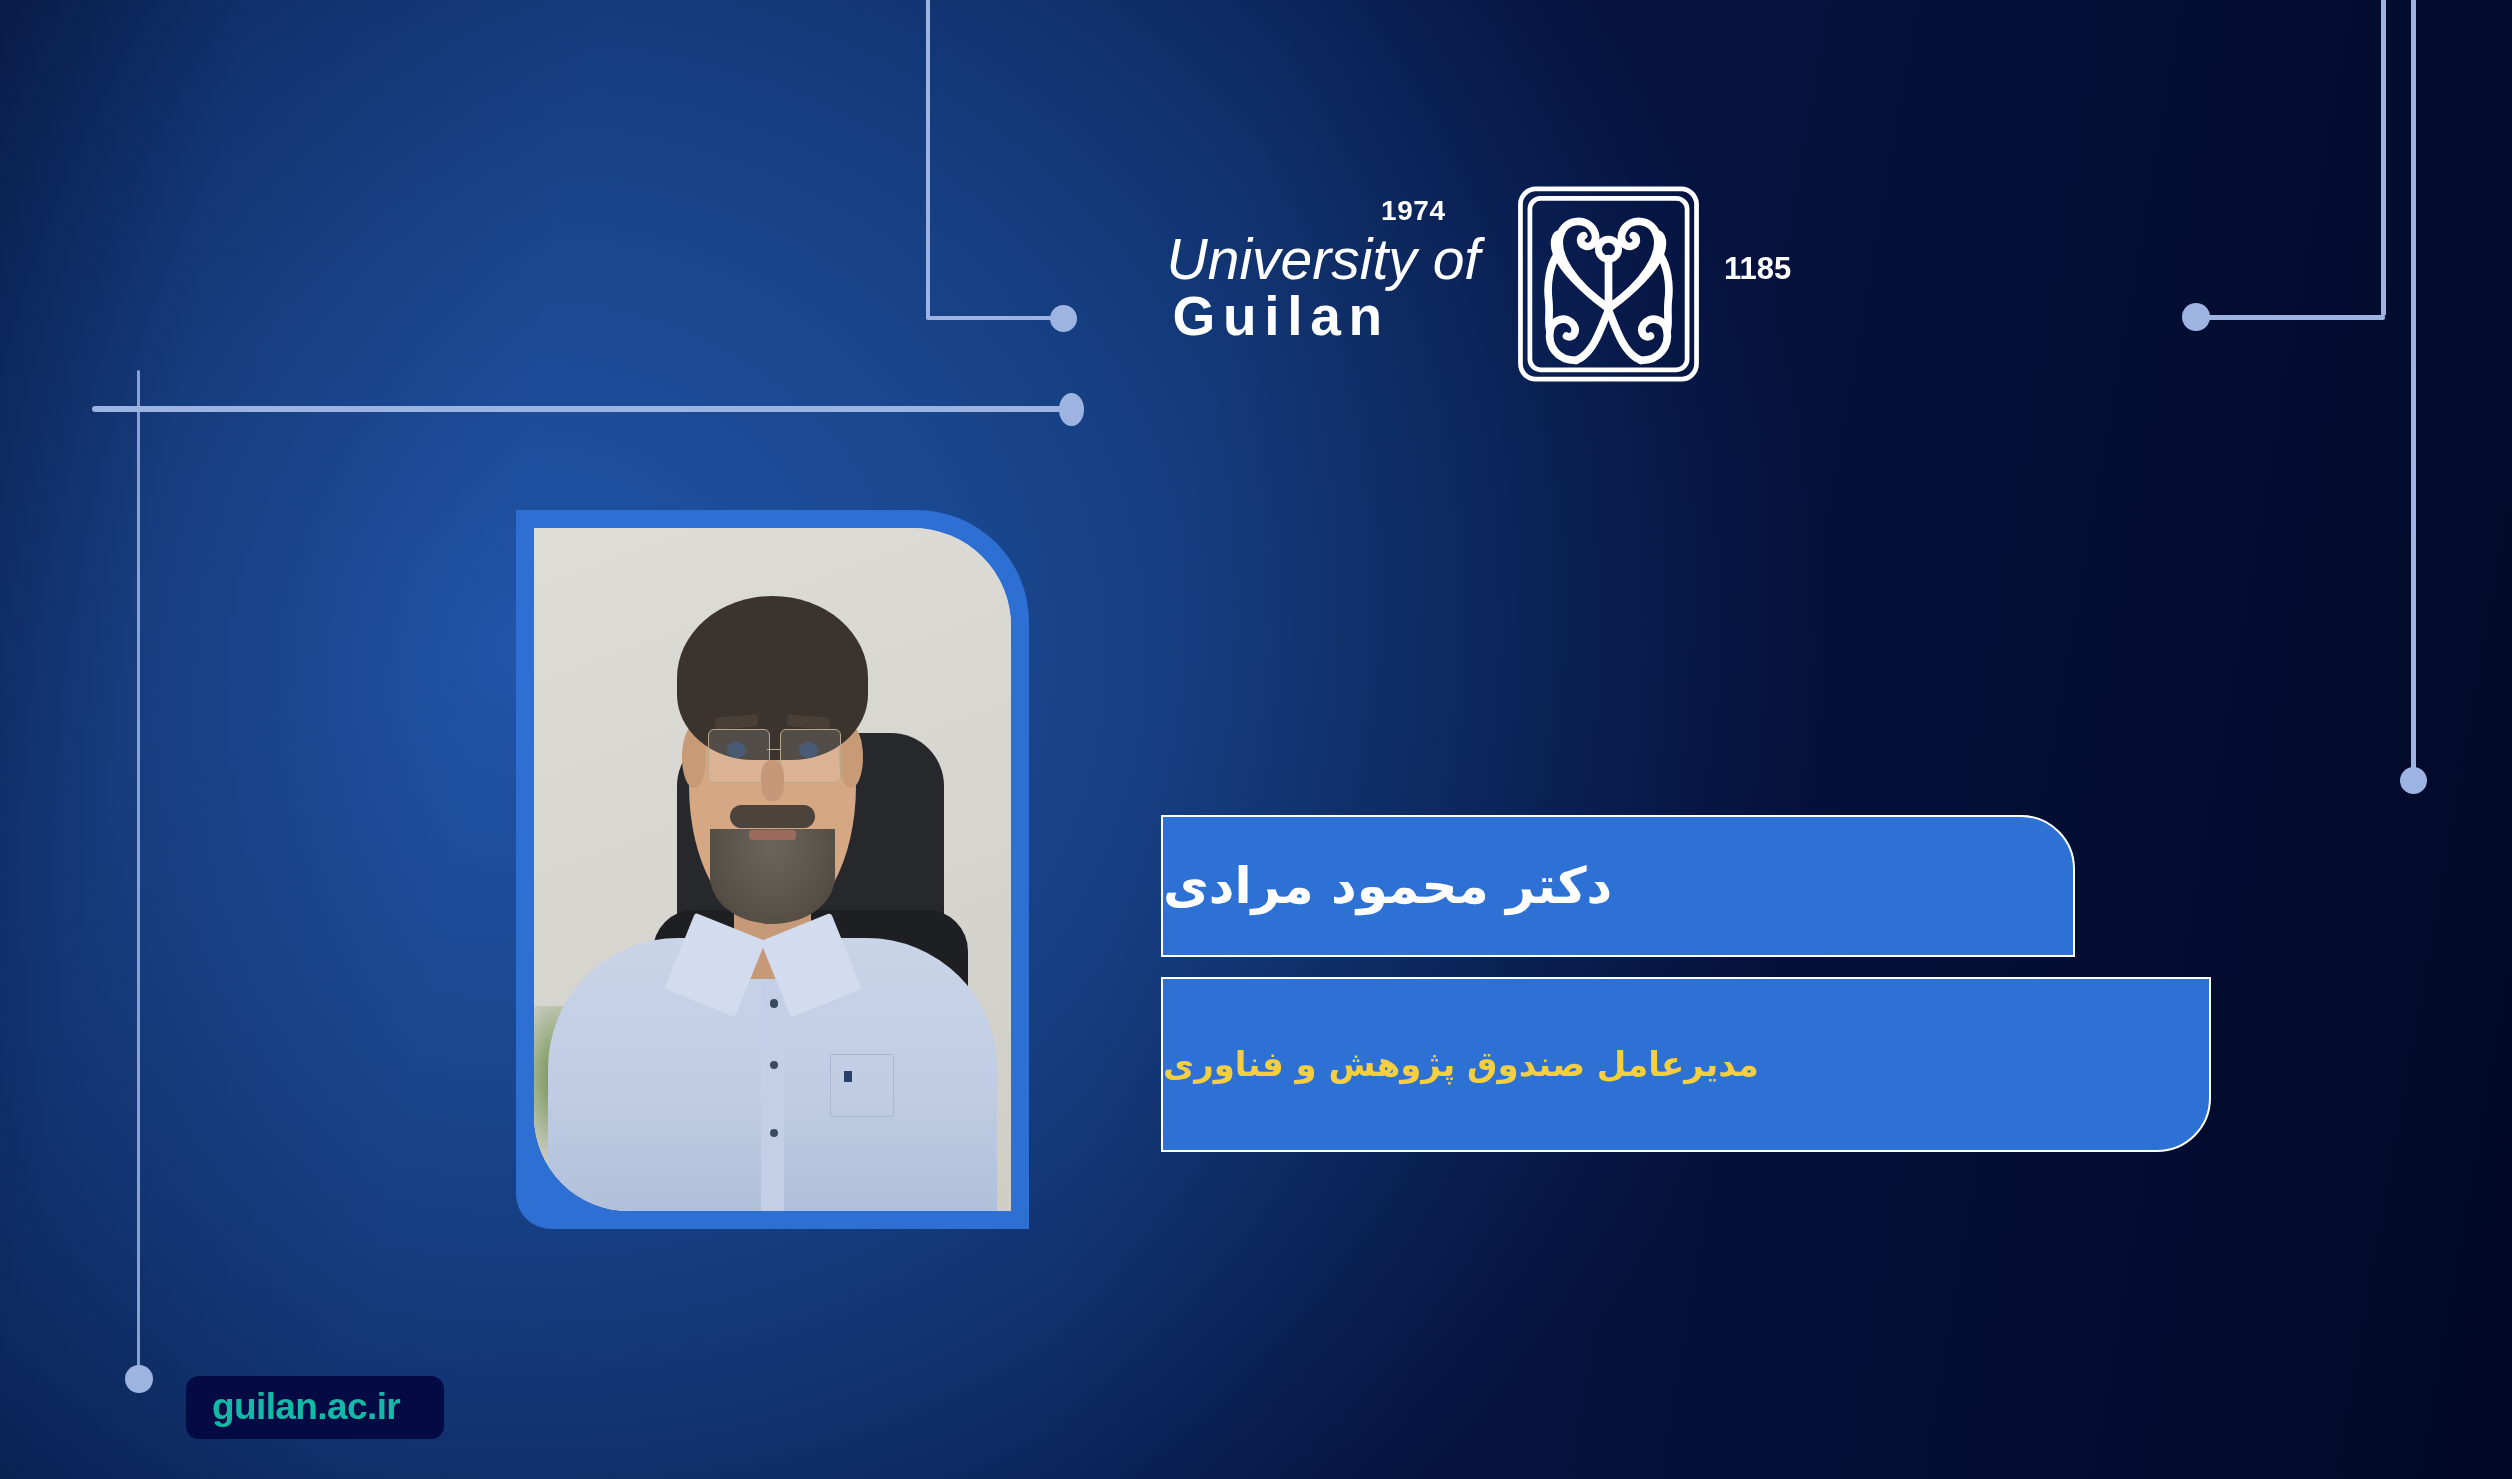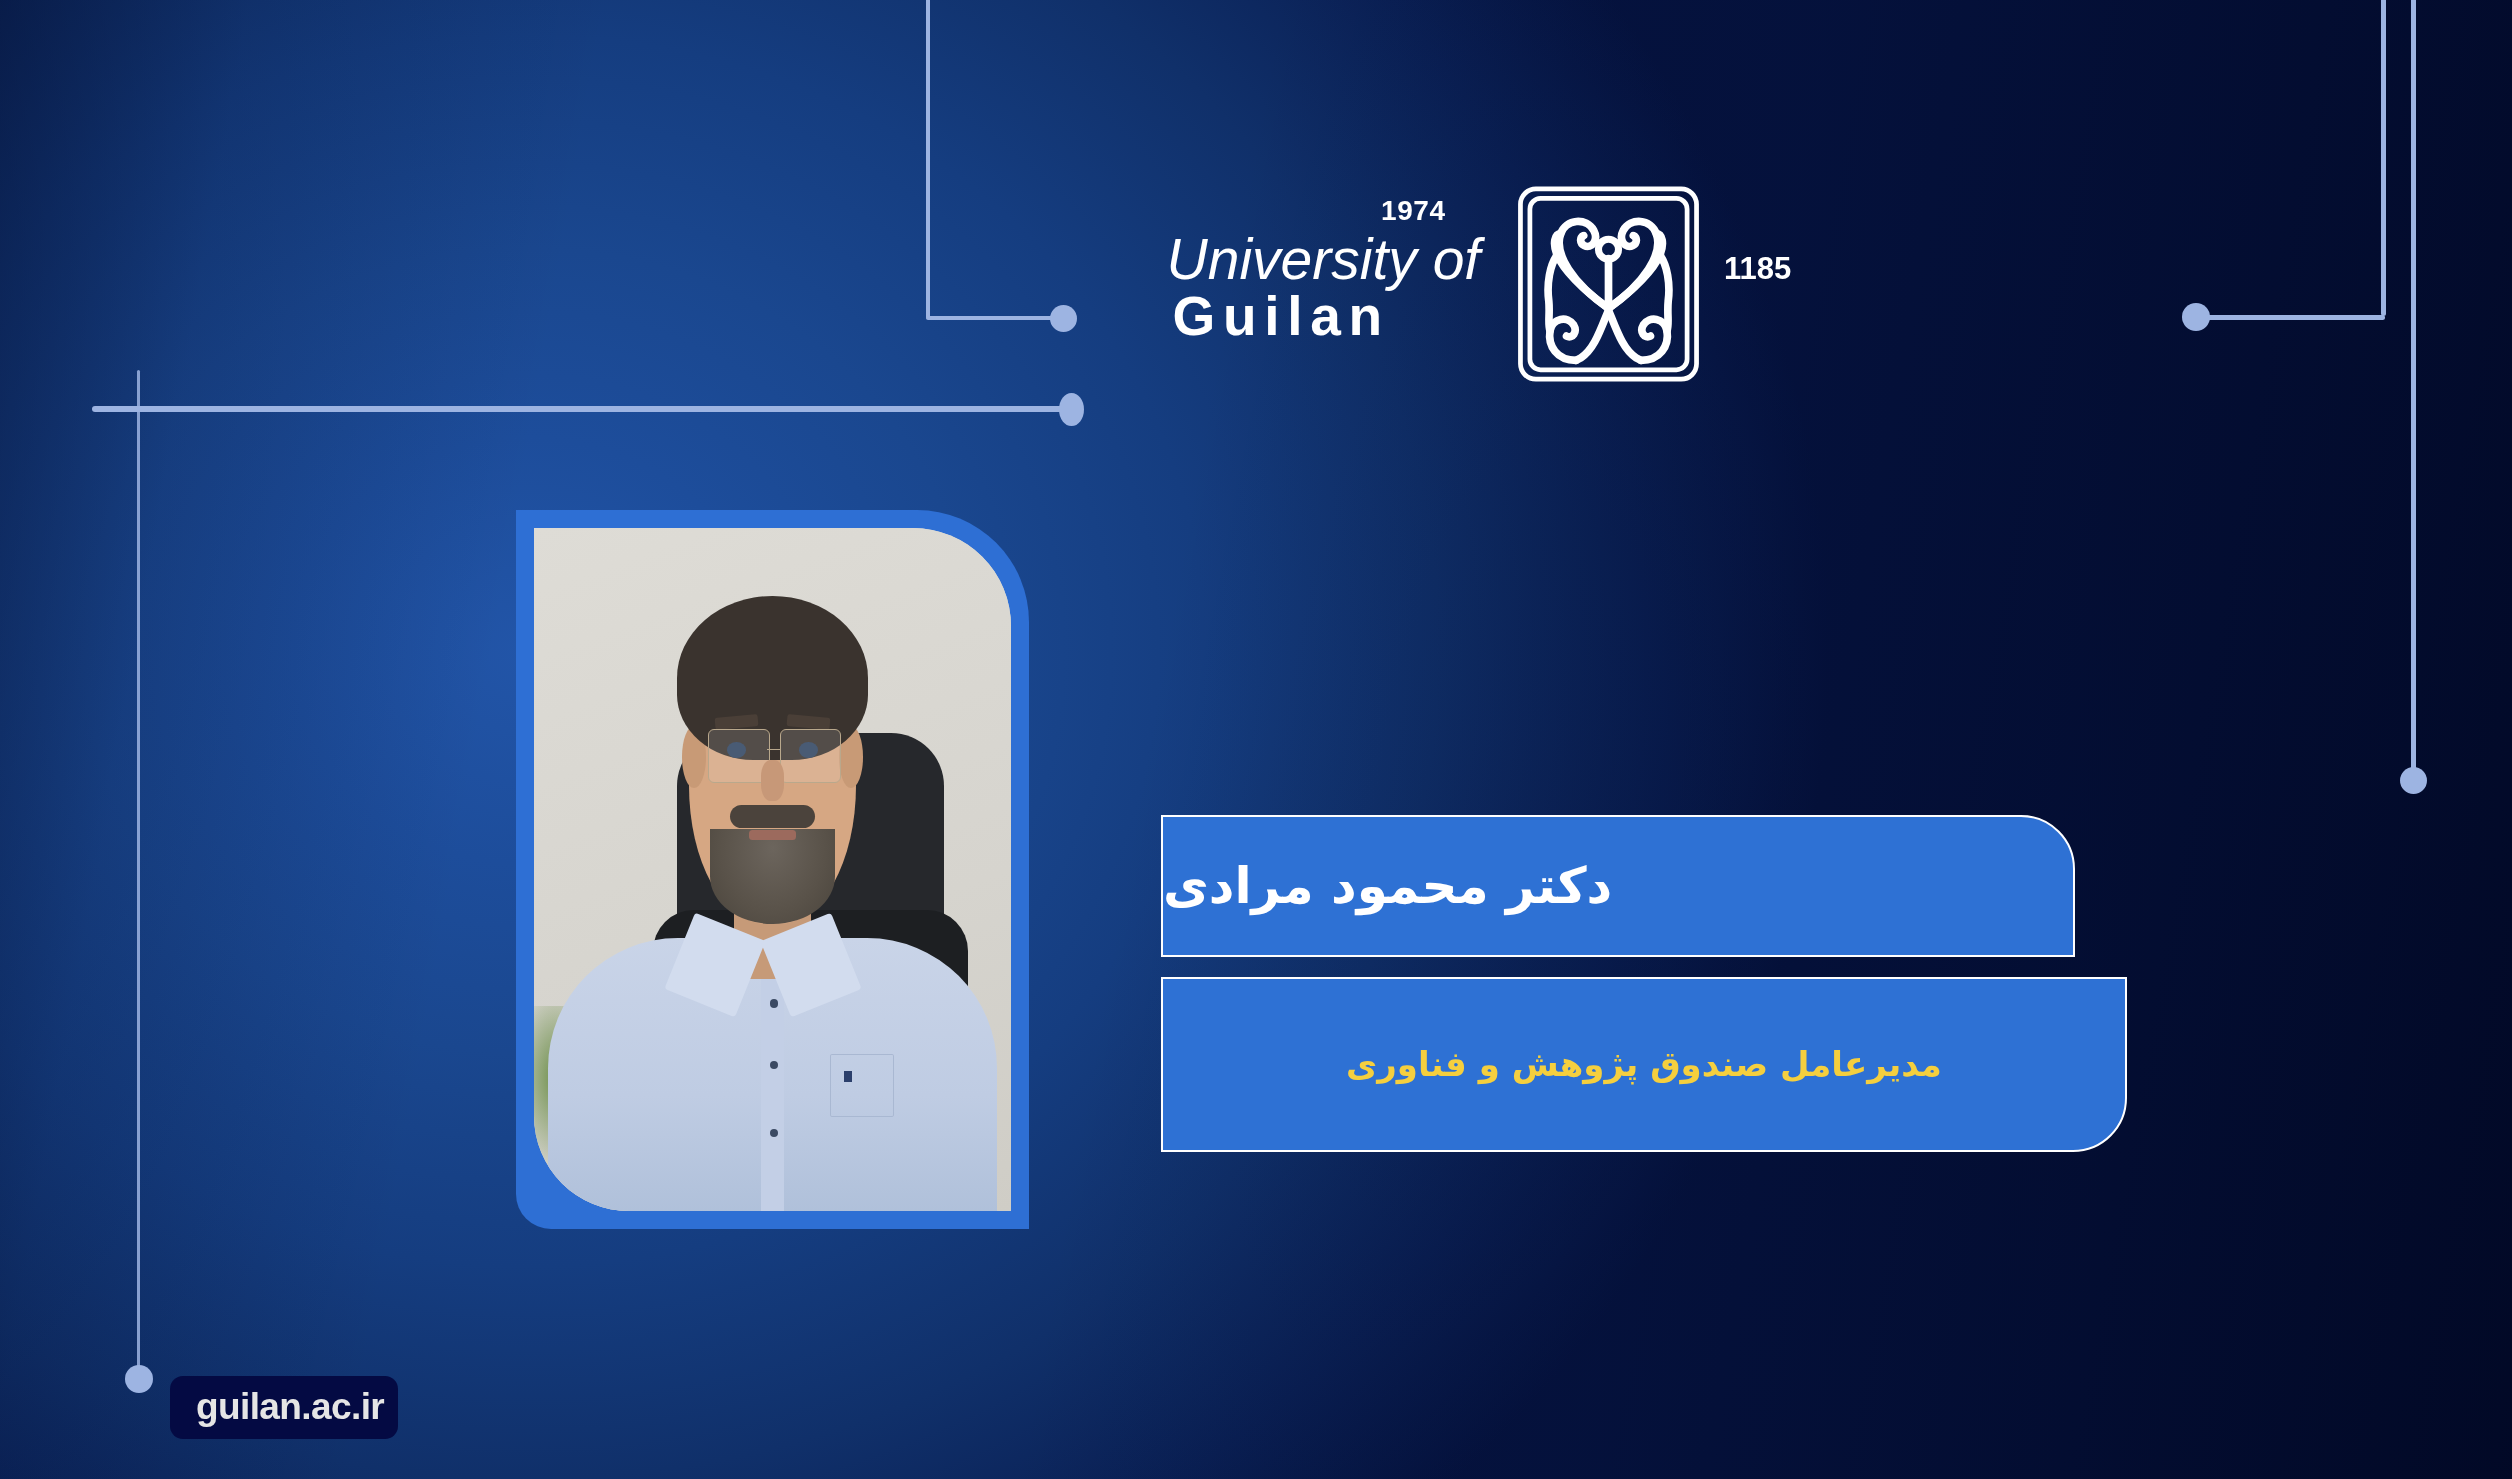--- a/index.html
+++ b/index.html
@@ -144,36 +144,36 @@
   #name-badge{
     left:1161px;top:815px;width:914px;height:142px;
     border-radius:0 54px 0 0;
     justify-content:flex-end;
   }
   #name-badge .txt{
     font-size:50px;font-weight:700;color:#ffffff;
     letter-spacing:0px;white-space:nowrap;
   }
   #title-badge{
-    left:1161px;top:977px;width:966px;height:175px;
+    left:1161px;top:977px;width:1050px;height:175px;
     border-radius:0 0 54px 0;
-    justify-content:center;align-items:center;
+    justify-content:center;align-items:flex-end;
     flex-direction:column;
   }
   #title-badge .txt{
     font-size:34px;font-weight:700;color:#f5cf3e;
     text-align:center;line-height:1.35;white-space:nowrap;
   }
 
   
   #url-chip{
-    position:absolute;left:170px;top:1376px;
-    background:#040a43;color:#e5e5e5;
+    position:absolute;left:186px;top:1376px;
+    background:#040a43;color:#14b8a6;
     border-radius:13px;
-    padding:12px 14px 14px 26px;
+    padding:12px 44px 14px 26px;
     font-size:37px;font-weight:700;letter-spacing:-0.6px;
     line-height:1;
   }
 </style>
 </head>
 <body>
 
 <div id="stage">
  <div id="content">
 

